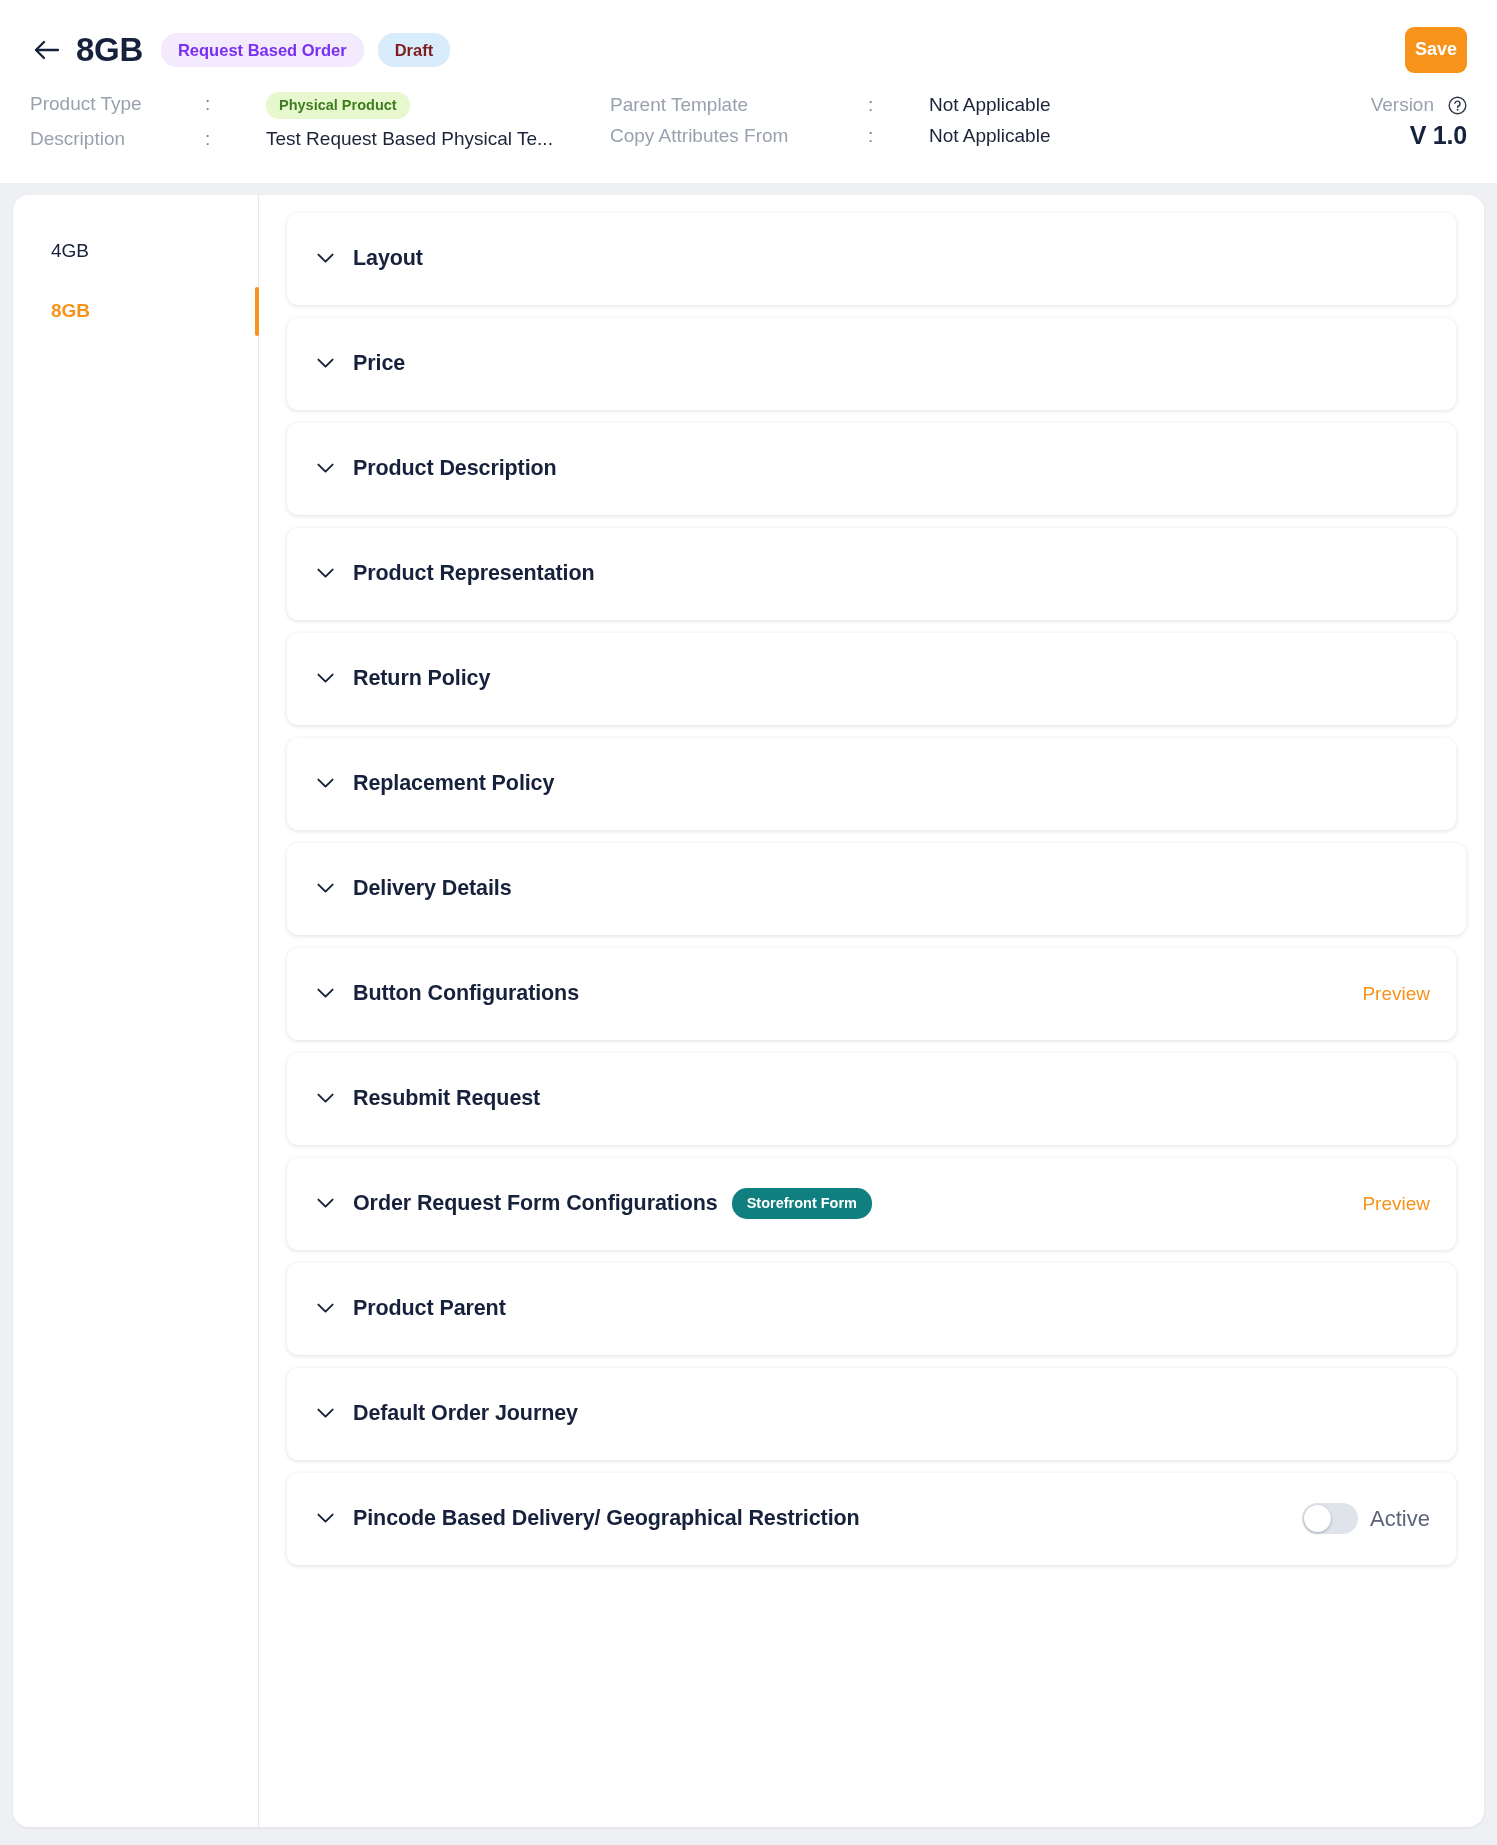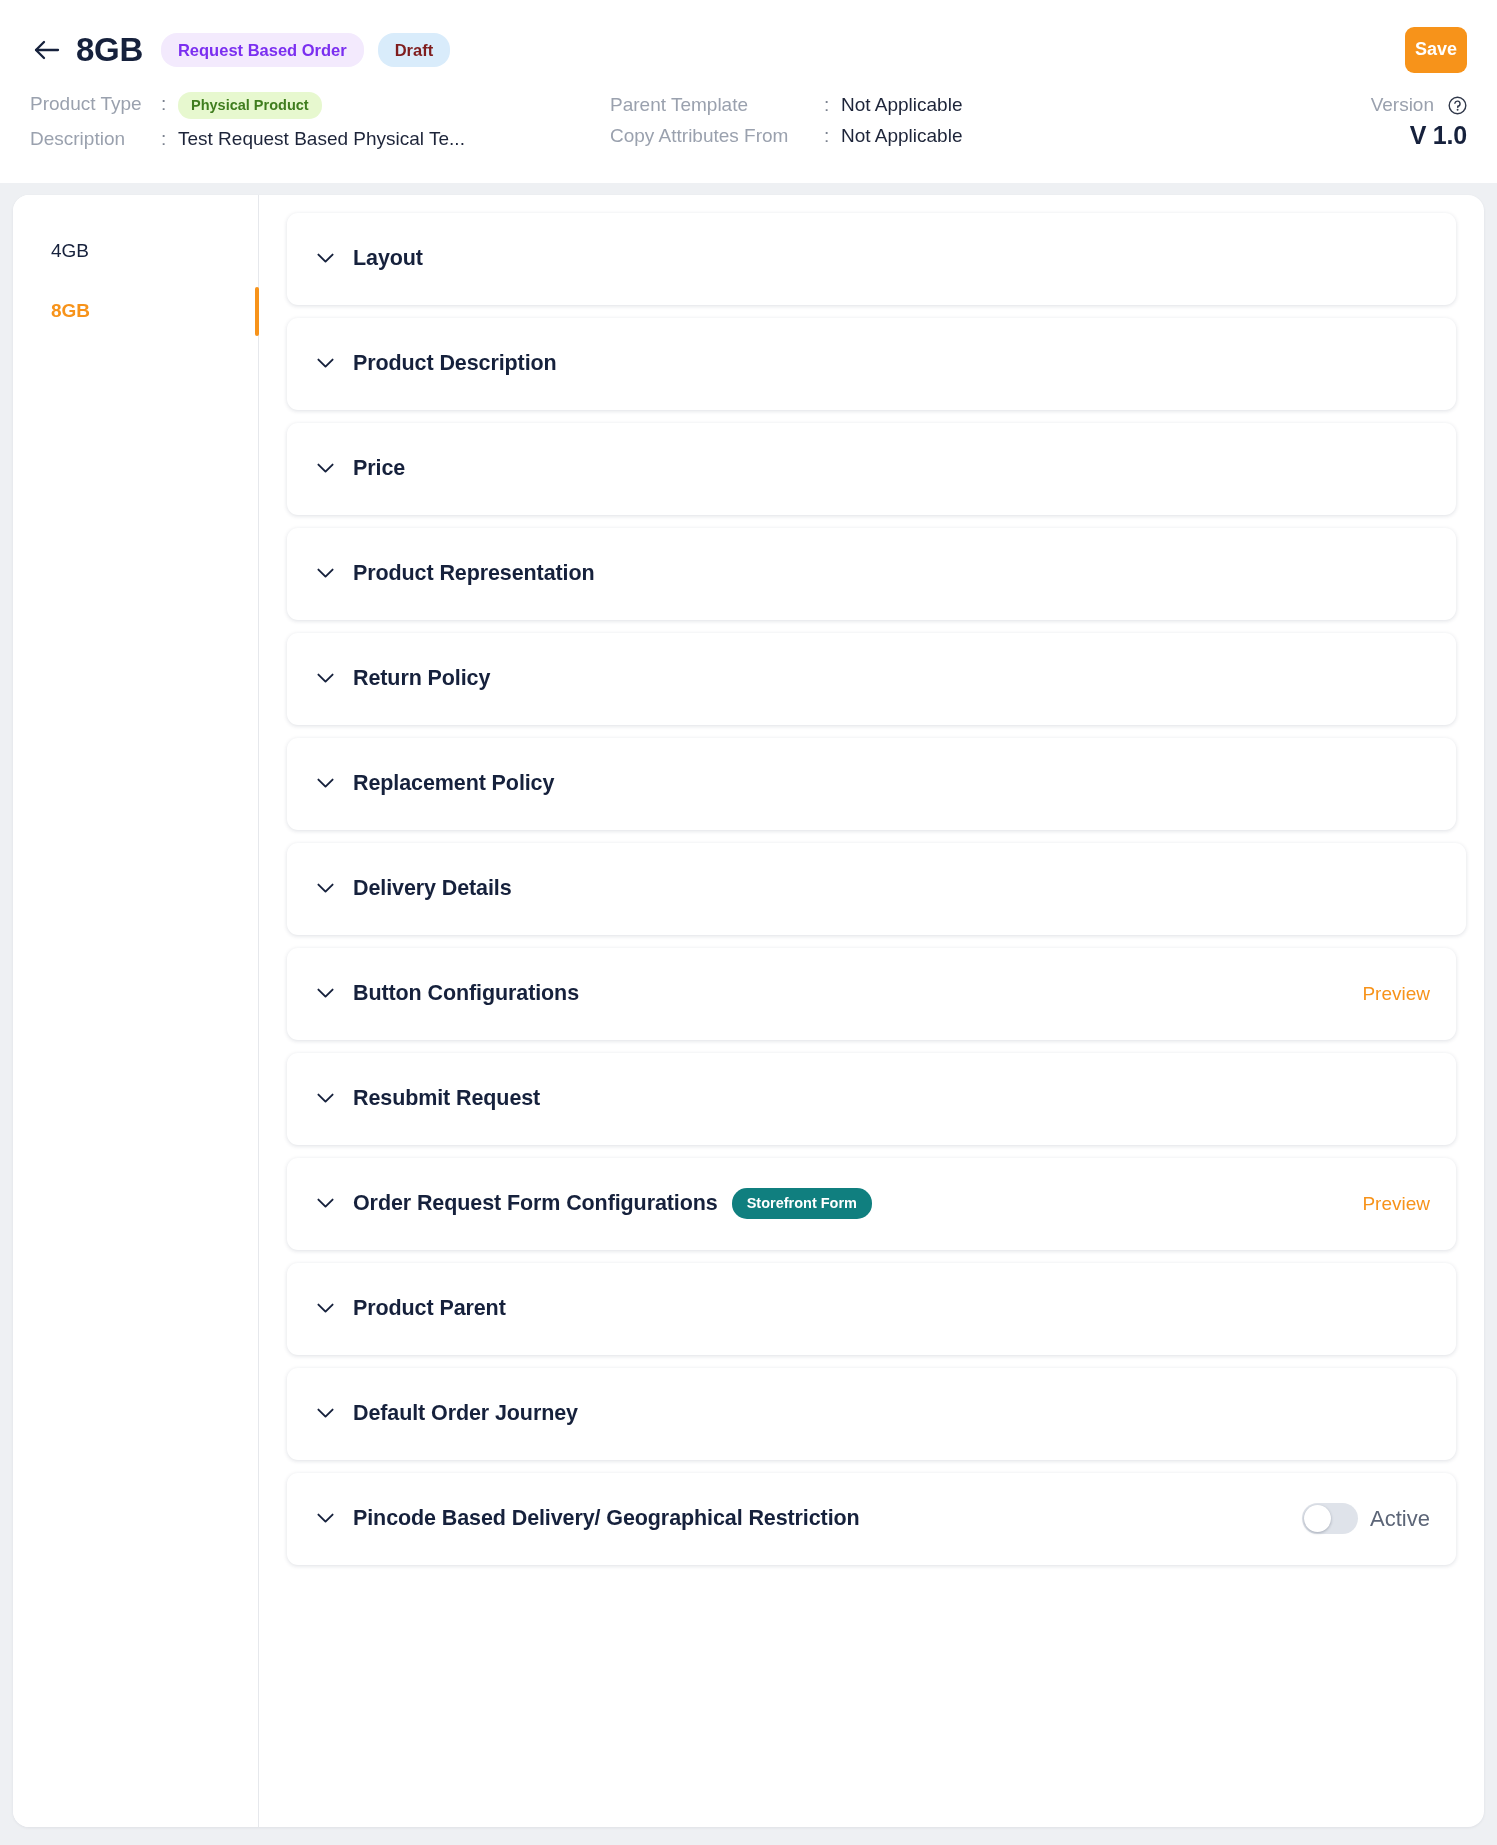--- a/index.html
+++ b/index.html
@@ -101,20 +101,21 @@
 
   .meta-col-left { width: 580px; flex: 0 0 auto; }
   .meta-col-mid  { flex: 1 1 auto; padding-top: 2px; }
   .meta-col-right{ width: 200px; flex: 0 0 auto; text-align: right; padding-top: 2px;}
 
   .meta-row {
     display: flex;
     align-items: baseline;
     margin-bottom: 9px;
     font-size: 19px;
+    gap: 44px;
   }
   .meta-label {
     color: #9aa1ae;
     font-size: 19px;
     white-space: nowrap;
   }
   .meta-label.w1 { width: 131px; }
   .meta-label.w2 { width: 214px; }
   .meta-sep {
     color: #7b828f;
@@ -390,30 +391,30 @@
           </span>
           <span class="acc-title">Layout</span>
         </div>
 
         <div class="acc-card">
           <span class="chev">
             <svg width="17" height="11" viewBox="0 0 17 11">
                 <path d="M1.4 1.6 L8.5 8.6 L15.6 1.6" stroke="#16213c" stroke-width="1.9" fill="none" stroke-linecap="round" stroke-linejoin="round"></path>
               </svg>
           </span>
+          <span class="acc-title">Price</span>
+        </div>
+
+        <div class="acc-card">
+          <span class="chev">
+            <svg width="17" height="11" viewBox="0 0 17 11">
+                <path d="M1.4 1.6 L8.5 8.6 L15.6 1.6" stroke="#16213c" stroke-width="1.9" fill="none" stroke-linecap="round" stroke-linejoin="round"></path>
+              </svg>
+          </span>
           <span class="acc-title">Product Description</span>
-        </div>
-
-        <div class="acc-card">
-          <span class="chev">
-            <svg width="17" height="11" viewBox="0 0 17 11">
-                <path d="M1.4 1.6 L8.5 8.6 L15.6 1.6" stroke="#16213c" stroke-width="1.9" fill="none" stroke-linecap="round" stroke-linejoin="round"></path>
-              </svg>
-          </span>
-          <span class="acc-title">Price</span>
         </div>
 
 
         <div class="acc-card">
           <span class="chev">
             <svg width="17" height="11" viewBox="0 0 17 11">
                 <path d="M1.4 1.6 L8.5 8.6 L15.6 1.6" stroke="#16213c" stroke-width="1.9" fill="none" stroke-linecap="round" stroke-linejoin="round"></path>
               </svg>
           </span>
           <span class="acc-title">Product Representation</span>

